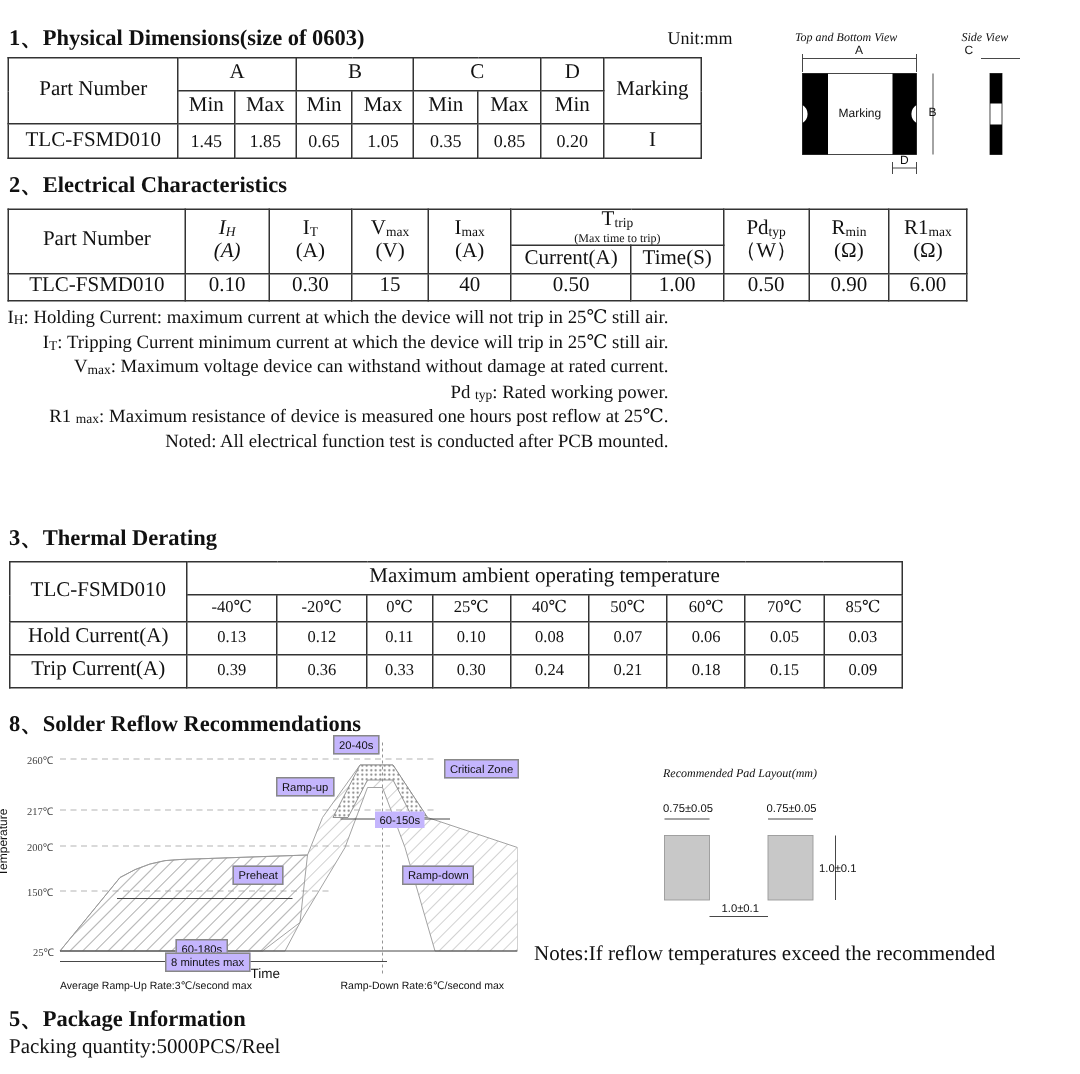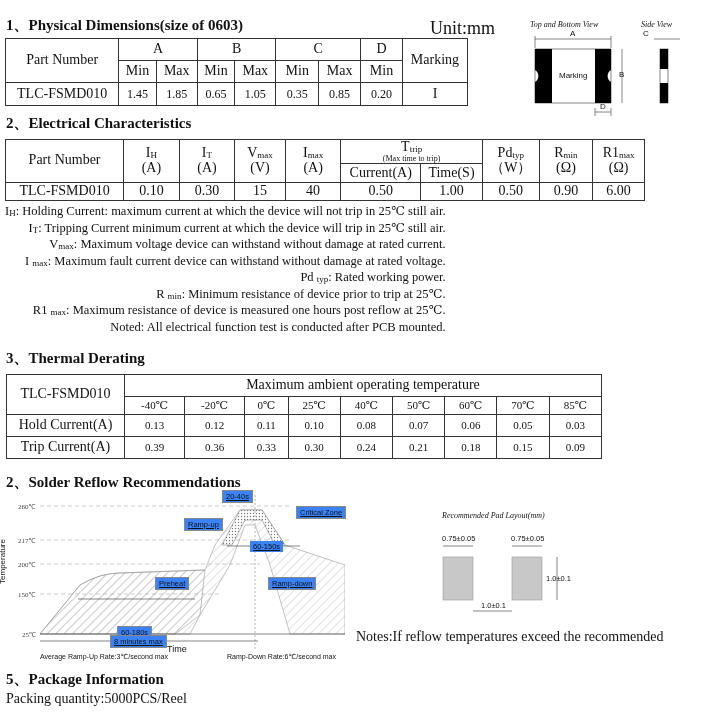--- a/index.html
+++ b/index.html
@@ -8,28 +8,28 @@
   .abs { position: absolute; }
   .h2 { font-weight: bold; font-size: 15px; white-space: nowrap; }
   table { border-collapse: collapse; position: absolute; }
   td { border: 1px solid #333; text-align: center; vertical-align: middle; font-size: 14px; padding: 0; line-height: 1.05; }
   td.sm { font-size: 12px; }
   td.xs { font-size: 11px; }
   sub.s { font-size: 9px; vertical-align: -1px; }
   .tiny { font-size: 8px; display: block; line-height: 1; }
   .note { font-size: 12.5px; white-space: nowrap; line-height: 14.5px; }
   .sans { font-family: "Liberation Sans", "DejaVu Sans", sans-serif; }
-  .label-box { position: absolute; font-family: "Liberation Sans", sans-serif; font-size: 7.5px; background: #3b82f6; border: 1px solid #888; padding: 0 3px; white-space: nowrap; line-height: 11px; text-decoration: underline; }
+  .label-box { position: absolute; font-family: "Liberation Sans", sans-serif; font-size: 7.5px; background: #c4b5fd; border: 1px solid #888; padding: 0 3px; white-space: nowrap; line-height: 11px; }
   .axis-lbl { position: absolute; font-family: "Liberation Serif", serif; font-size: 7px; color: #444; }
 </style>
 </head>
 <body>
 
 <div class="abs h2" style="left:6px;top:16px;">1、Physical Dimensions(size of 0603)</div>
-<div class="abs" style="left:430px;top:18px;font-size:18px;">Unit:mm</div>
+<div class="abs" style="left:445px;top:18px;font-size:12px;">Unit:mm</div>
 
 <table style="left:5px;top:38px;width:463px;height:68px;">
   <tbody>
       <tr style="height:22px;">
     <td rowspan="2" style="width:120px;">Part Number</td>
     <td colspan="2">A</td>
     <td colspan="2">B</td>
     <td colspan="2">C</td>
     <td>D</td>
     <td rowspan="2" style="width:67px;">Marking</td>
@@ -80,21 +80,21 @@
 <div class="abs sans" style="left:643px;top:29px;font-size:8px;">C</div>
 <div class="abs sans" style="left:600px;top:102px;font-size:8px;">D</div>
 <div class="abs sans" style="left:559px;top:71px;font-size:8px;">Marking</div>
 
 <div class="abs h2" style="left:6px;top:114px;">2、Electrical Characteristics</div>
 
 <table style="left:5px;top:139px;width:640px;height:62px;">
   <tbody>
       <tr style="height:20px;">
     <td rowspan="2" style="width:119px;">Part Number</td>
-    <td rowspan="2" style="width:56px;"><span>I</span><sub class="s">H</sub><br><span>(A)</span></td>
+    <td rowspan="2" style="width:56px;font-style:italic;"><span>I</span><sub class="s">H</sub><br><span>(A)</span></td>
     <td rowspan="2" style="width:56px;"><span>I</span><sub class="s">T</sub><br><span>(A)</span></td>
     <td rowspan="2" style="width:51px;"><span>V</span><sub class="s">max</sub><br><span>(V)</span></td>
     <td rowspan="2" style="width:56px;"><span>I</span><sub class="s">max</sub><br><span>(A)</span></td>
     <td colspan="2"><span>T</span><sub class="s">trip</sub><span class="tiny">(Max time to trip)</span></td>
     <td rowspan="2" style="width:57px;"><span>Pd</span><sub class="s">typ</sub><br><span>（W）</span></td>
     <td rowspan="2" style="width:54px;"><span>R</span><sub class="s">min</sub><br><span>(Ω)</span></td>
     <td rowspan="2" style="width:52px;"><span>R1</span><sub class="s">max</sub><br><span>(Ω)</span></td>
   </tr>
   <tr style="height:18px;">
     <td style="width:80px;">Current(A)</td>
@@ -112,23 +112,21 @@
     <td>0.90</td>
     <td>6.00</td>
   </tr>
 </tbody>
   </table>
 
 <div class="abs" style="left:5px;top:204px;text-align:right;">
   <div class="note"><span>I</span><sub class="s">H</sub><span>: Holding Current: maximum current at which the device will not trip in 25℃ still air.</span></div>
   <div class="note"><span>I</span><sub class="s">T</sub><span>: Tripping Current minimum current at which the device will trip in 25℃  still air.</span></div>
   <div class="note"><span>V</span><sub class="s">max</sub><span>: Maximum voltage device can withstand without damage at rated current.</span></div>
-  <div class="note"><span>I </span><sub class="s">max</sub><span>: Maximum fault current device can withstand without damage at rated voltage.</span></div>
   <div class="note"><span>Pd </span><sub class="s">typ</sub><span>: Rated working power.</span></div>
-  <div class="note"><span>R </span><sub class="s">min</sub><span>: Minimum resistance of device prior to trip at 25℃.</span></div>
   <div class="note"><span>R1 </span><sub class="s">max</sub><span>: Maximum resistance of device is measured one hours post reflow at 25℃.</span></div>
   <div class="note"><span>Noted: All electrical function test is conducted after PCB mounted.</span></div>
 </div>
 
 <div class="abs h2" style="left:6px;top:349px;">3、Thermal Derating</div>
 
 <table style="left:6px;top:374px;width:596px;height:84px;">
   <tbody>
       <tr style="height:22px;">
     <td rowspan="2" style="width:118px;">TLC-FSMD010</td>
@@ -165,21 +163,21 @@
     <td class="xs">0.30</td>
     <td class="xs">0.24</td>
     <td class="xs">0.21</td>
     <td class="xs">0.18</td>
     <td class="xs">0.15</td>
     <td class="xs">0.09</td>
   </tr>
 </tbody>
   </table>
 
-<div class="abs h2" style="left:6px;top:473px;">2、Solder Reflow Recommendations</div>
+<div class="abs h2" style="left:6px;top:473px;">8、Solder Reflow Recommendations</div>
 
 <svg class="abs" style="left:0;top:485px;" width="345" height="175">
   <defs>
     <pattern id="hatch" width="6" height="6" patternUnits="userSpaceOnUse" patternTransform="rotate(45)">
       <line x1="0" y1="0" x2="0" y2="6" stroke="#999" stroke-width="0.6"></line>
     </pattern>
     <pattern id="cross" width="3" height="3" patternUnits="userSpaceOnUse">
       <rect width="3" height="3" fill="#fff"></rect>
       <circle cx="1.5" cy="1.5" r="0.7" fill="#777"></circle>
     </pattern>

